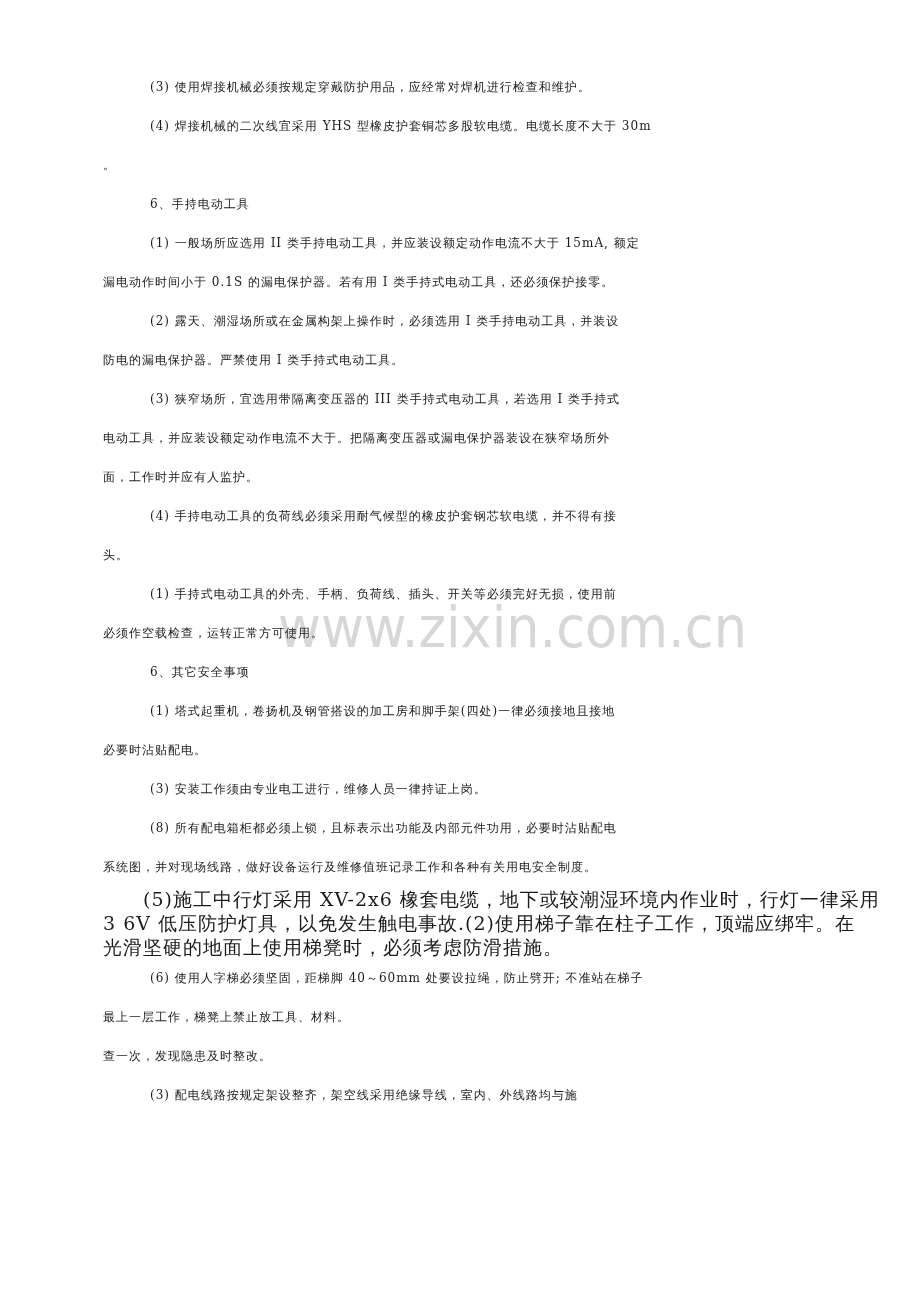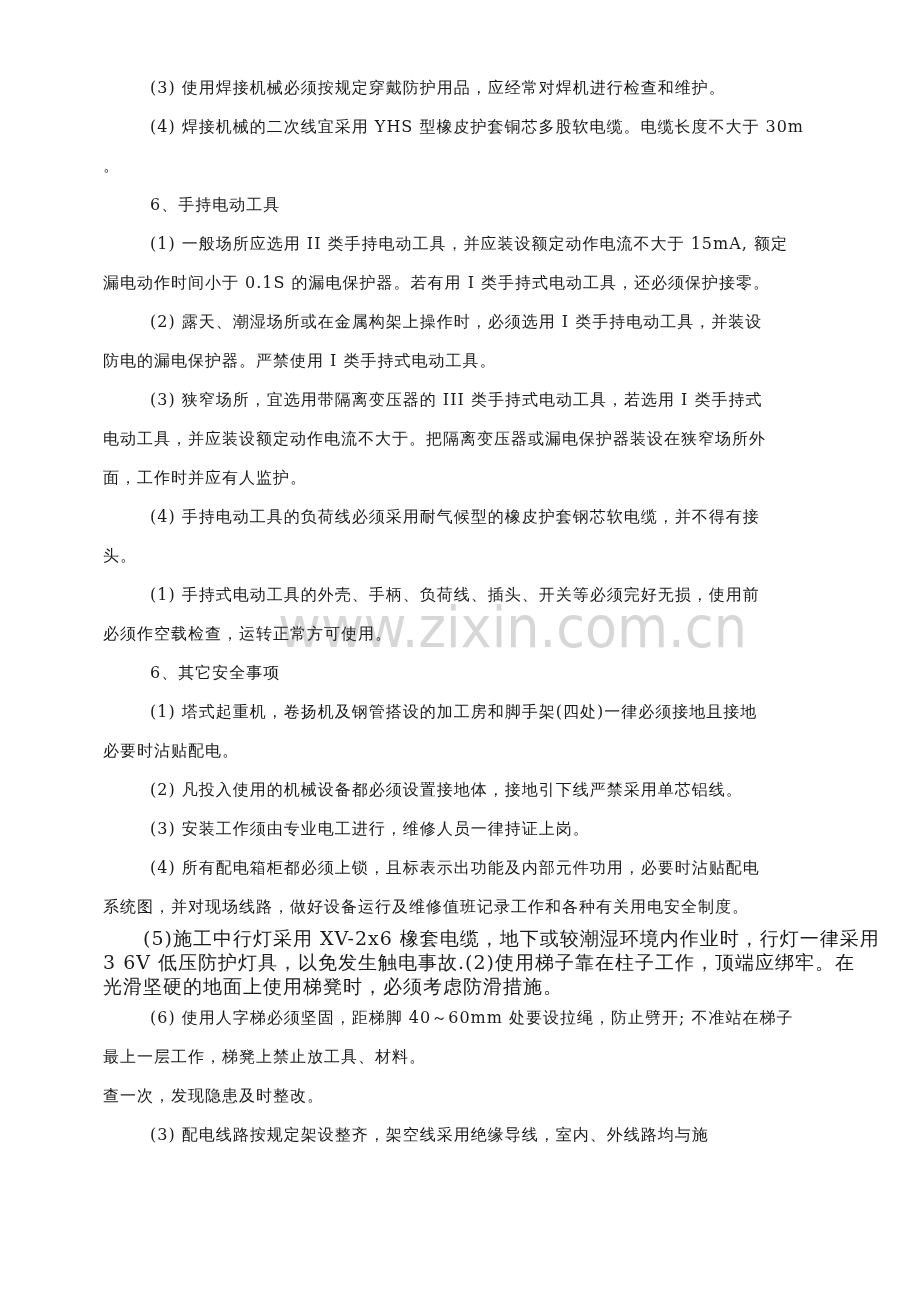--- a/index.html
+++ b/index.html
@@ -19,21 +19,21 @@
   }
   .doc-body{
     position:relative;
     z-index:2;
     padding:68px 60px 0 103px;
   }
   .line{
     position:relative;
     height:39px;
     line-height:39px;
-    font-size:16px;
+    font-size:12px;
     letter-spacing:1px;
     white-space:nowrap;
     color:var(--text-color);
   }
   .line.indent{padding-left:47px;}
   .line.tight{height:24px;line-height:24px;font-size:19px;}
   .line.tight.indent{padding-left:40px;text-align:right;}
   .watermark{
     position:absolute;
     z-index:1;
@@ -67,23 +67,22 @@
       <div class="line indent">(3) 狭窄场所，宜选用带隔离变压器的 III 类手持式电动工具，若选用 I 类手持式</div>
       <div class="line">电动工具，并应装设额定动作电流不大于。把隔离变压器或漏电保护器装设在狭窄场所外</div>
       <div class="line">面，工作时并应有人监护。</div>
       <div class="line indent">(4) 手持电动工具的负荷线必须采用耐气候型的橡皮护套钢芯软电缆，并不得有接</div>
       <div class="line">头。</div>
       <div class="line indent">(1) 手持式电动工具的外壳、手柄、负荷线、插头、开关等必须完好无损，使用前</div>
       <div class="line">必须作空载检查，运转正常方可使用。</div>
       <div class="line indent">6、其它安全事项</div>
       <div class="line indent">(1) 塔式起重机，卷扬机及钢管搭设的加工房和脚手架(四处)一律必须接地且接地</div>
       <div class="line">必要时沾贴配电。</div>
-      <div class="line indent">(2) 凡投入使用的机械设备都必须设置接地体，接地引下线严禁采用单芯铝线。</div>
       <div class="line indent">(3) 安装工作须由专业电工进行，维修人员一律持证上岗。</div>
-      <div class="line indent">(4) 所有配电箱柜都必须上锁，且标表示出功能及内部元件功用，必要时沾贴配电</div>
+      <div class="line indent">(8) 所有配电箱柜都必须上锁，且标表示出功能及内部元件功用，必要时沾贴配电</div>
       <div class="line">系统图，并对现场线路，做好设备运行及维修值班记录工作和各种有关用电安全制度。</div>
       <div class="line indent tight">(5)施工中行灯采用 XV-2x6 橡套电缆，地下或较潮湿环境内作业时，行灯一律采用</div>
       <div class="line tight">3 6V 低压防护灯具，以免发生触电事故.(2)使用梯子靠在柱子工作，顶端应绑牢。在</div>
       <div class="line tight">光滑坚硬的地面上使用梯凳时，必须考虑防滑措施。</div>
       <div class="line indent">(6) 使用人字梯必须坚固，距梯脚 40～60mm 处要设拉绳，防止劈开; 不准站在梯子</div>
       <div class="line">最上一层工作，梯凳上禁止放工具、材料。</div>
       <div class="line">查一次，发现隐患及时整改。</div>
       <div class="line indent">(3) 配电线路按规定架设整齐，架空线采用绝缘导线，室内、外线路均与施</div>
     </div>
 </div>

